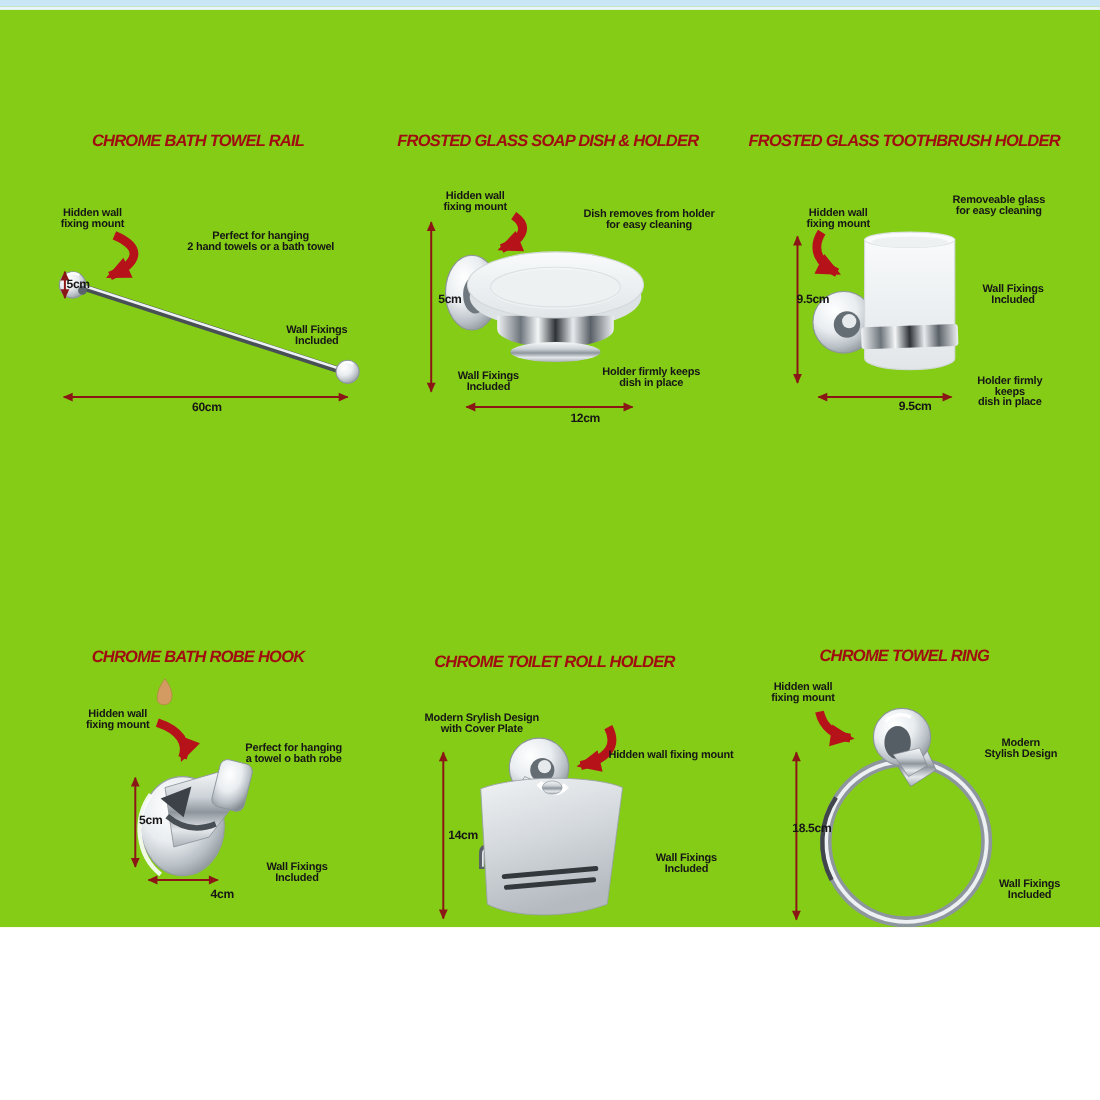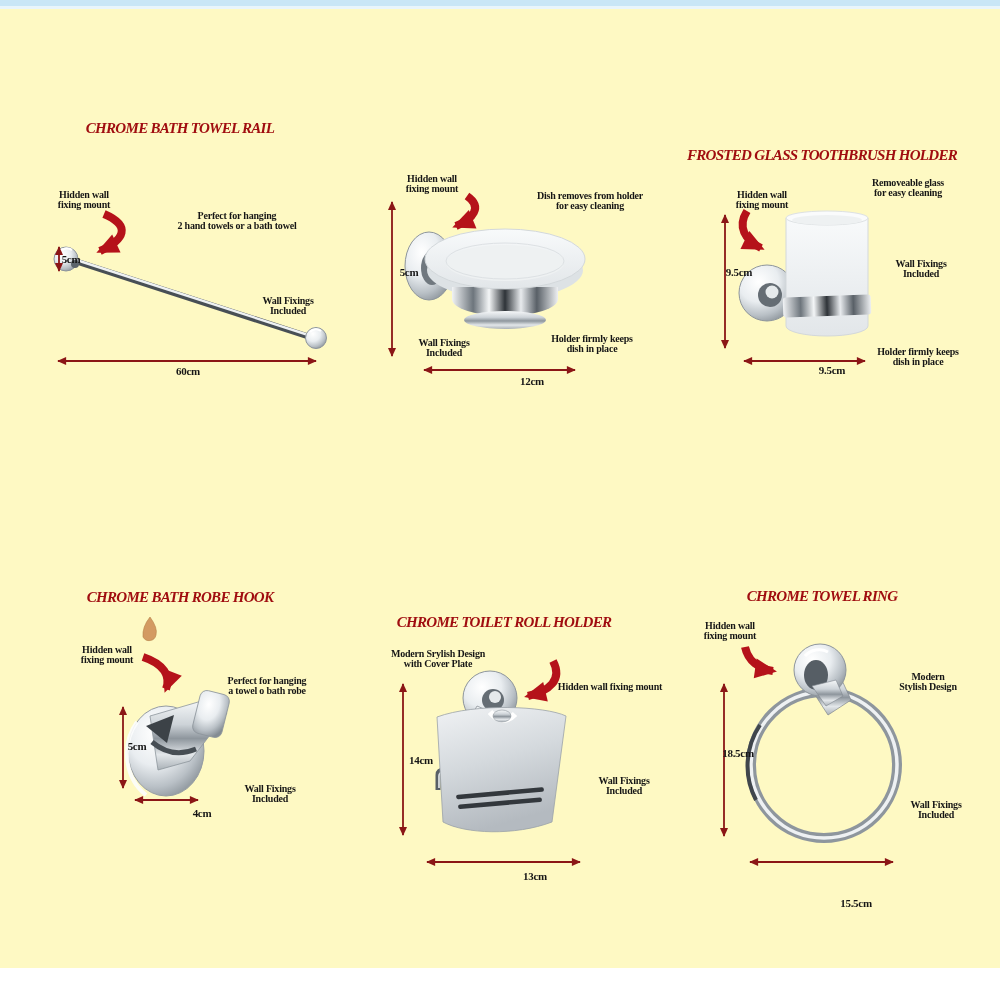--- a/index.html
+++ b/index.html
@@ -1,17 +1,17 @@
 <!DOCTYPE html>
 <html><head>
 <meta charset="utf-8">
 <style>
   html,body{margin:0;padding:0;background:#ffffff;}
-  #stage{position:relative;width:1000px;height:968px;background:#fef9c3;overflow:hidden;
-         font-family:Liberation Serif, serif;}
+  #stage{position:relative;width:1000px;height:843px;background:#84cc16;overflow:hidden;
+         font-family:Liberation Sans, sans-serif;}
   #top-strip{position:absolute;left:0;top:0;width:1000px;height:6px;}
   #top-strip-edge{position:absolute;left:0;top:6px;width:1000px;height:3px;}
   .panel{position:absolute;inset:0;}
   .lbl{position:absolute;transform:translate(-50%,-50%);text-align:center;
        white-space:pre-line;color:#161616;font-weight:bold;}
   .title{font-size:15px;font-style:italic;letter-spacing:-0.7px;white-space:nowrap;
          font-weight:bold;}
   .note{font-size:10px;line-height:9.5px;letter-spacing:-0.2px;}
   .dimlbl{font-size:11px;letter-spacing:-0.3px;margin-left:32px;}
   svg{position:absolute;left:0;top:0;}
@@ -159,34 +159,35 @@
 fixing mount</div>
     <div class="lbl note" style="left:237px;top:220px;">Perfect for hanging
 2 hand towels or a bath towel</div>
     <div class="lbl note" style="left:288px;top:305px;">Wall Fixings
 Included</div>
     <div class="lbl dimlbl" style="left:39px;top:259px;">5cm</div>
     <div class="lbl dimlbl" style="left:156px;top:371px;">60cm</div>
   </div>
 
   <div class="panel">
+    <div class="lbl title" style="left:498px;top:128px;color:#a00d10;">FROSTED GLASS SOAP DISH &amp; HOLDER</div>
     <div class="lbl note" style="left:432px;top:183px;">Hidden wall
 fixing mount</div>
     <div class="lbl note" style="left:590px;top:200px;">Dish removes from holder
 for easy cleaning</div>
     <div class="lbl note" style="left:444px;top:347px;">Wall Fixings
 Included</div>
     <div class="lbl note" style="left:592px;top:343px;">Holder firmly keeps
 dish in place</div>
     <div class="lbl dimlbl" style="left:377px;top:272px;">5cm</div>
     <div class="lbl dimlbl" style="left:500px;top:381px;">12cm</div>
   </div>
 
   <div class="panel">
-    <div class="lbl title" style="left:822px;top:128px;color:#a00d10;margin-top:27px;">FROSTED GLASS TOOTHBRUSH HOLDER</div>
+    <div class="lbl title" style="left:822px;top:128px;color:#a00d10;">FROSTED GLASS TOOTHBRUSH HOLDER</div>
     <div class="lbl note" style="left:762px;top:199px;">Hidden wall
 fixing mount</div>
     <div class="lbl note" style="left:908px;top:187px;">Removeable glass
 for easy cleaning</div>
     <div class="lbl note" style="left:921px;top:268px;">Wall Fixings
 Included</div>
     <div class="lbl note" style="left:918px;top:356px;">Holder firmly keeps
 dish in place</div>
     <div class="lbl dimlbl" style="left:707px;top:272px;">9.5cm</div>
     <div class="lbl dimlbl" style="left:800px;top:370px;">9.5cm</div>
@@ -198,21 +199,21 @@
 fixing mount</div>
     <div class="lbl note" style="left:267px;top:685px;">Perfect for hanging
 a towel o bath robe</div>
     <div class="lbl note" style="left:270px;top:793px;">Wall Fixings
 Included</div>
     <div class="lbl dimlbl" style="left:105px;top:746px;">5cm</div>
     <div class="lbl dimlbl" style="left:170px;top:813px;">4cm</div>
   </div>
 
   <div class="panel">
-    <div class="lbl title" style="left:504px;top:622px;color:#a00d10;text-align:center;">CHROME TOILET ROLL HOLDER</div>
+    <div class="lbl title" style="left:504px;top:602px;color:#a00d10;text-align:center;">CHROME TOILET ROLL HOLDER</div>
     <div class="lbl note" style="left:438px;top:658px;">Modern Srylish Design
 with Cover Plate</div>
     <div class="lbl note" style="left:610px;top:687px;">Hidden wall fixing mount</div>
     <div class="lbl note" style="left:624px;top:785px;">Wall Fixings
 Included</div>
     <div class="lbl dimlbl" style="left:389px;top:760px;text-align:center;">14cm</div>
     <div class="lbl dimlbl" style="left:503px;top:876px;">13cm</div>
   </div>
 
   <div class="panel">

